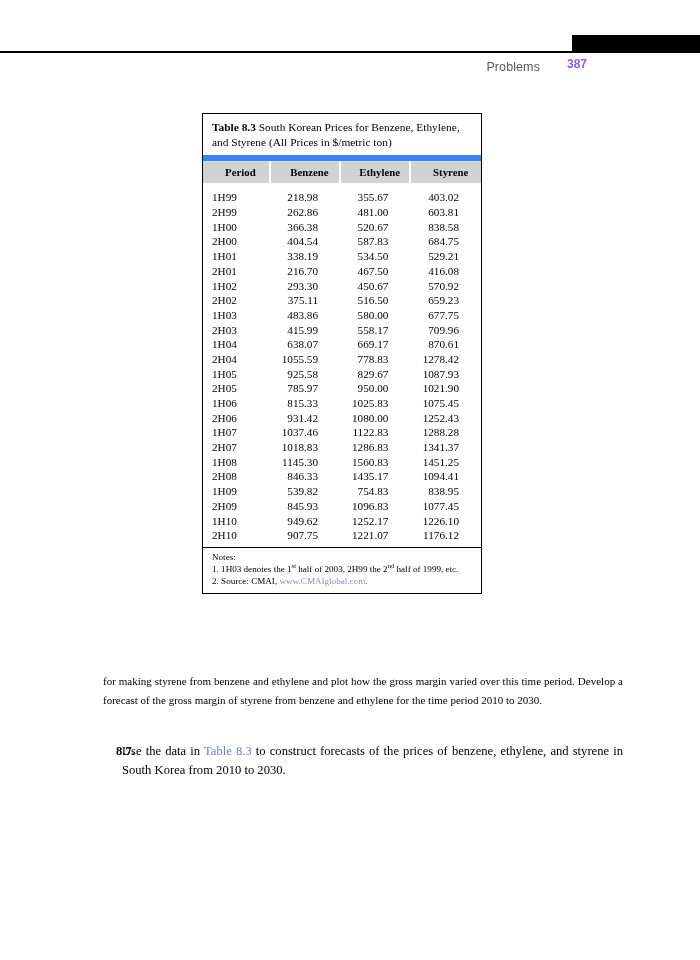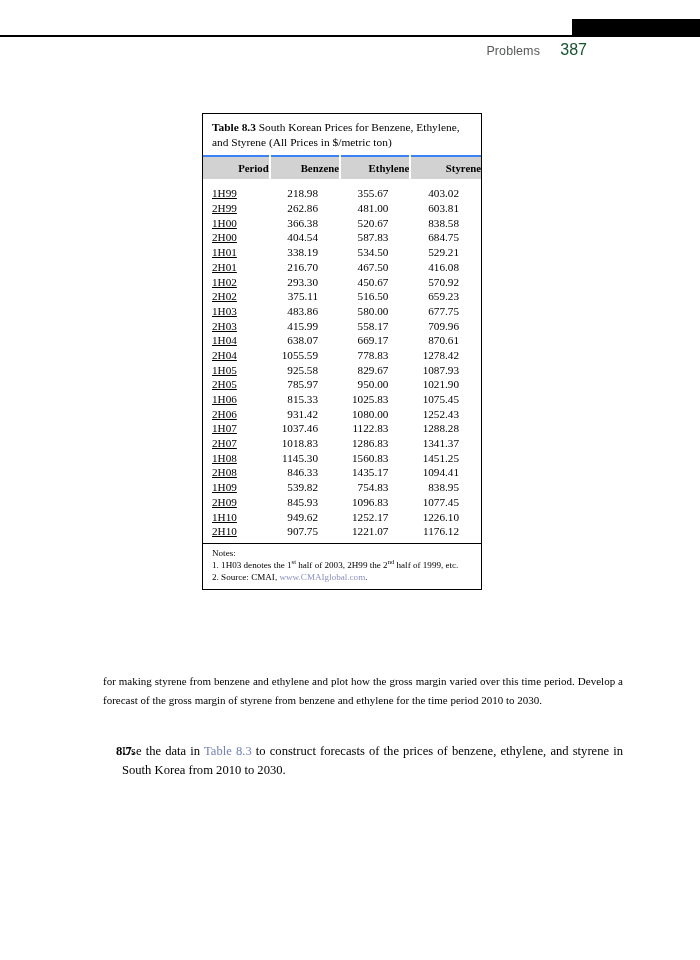--- a/index.html
+++ b/index.html
@@ -12,21 +12,21 @@
     background: #ffffff;
     font-family: "Liberation Serif", serif;
     color: #000000;
     position: relative;
     overflow: hidden;
   }
 
   
   .page-header {
     position: absolute;
-    top: 0;
+    top: 16px;
     left: 0;
     width: 612px;
     height: 70px;
   }
   .header-tab {
     position: absolute;
     left: 572px;
     top: 19px;
     width: 128px;
     height: 16px;
@@ -48,23 +48,23 @@
     font-size: 12.5px;
     color: #58595b;
     letter-spacing: 0.1px;
     white-space: nowrap;
   }
   .header-folio {
     position: absolute;
     right: 25px;
     top: 41px;
     font-family: "Liberation Sans", sans-serif;
-    font-size: 16px;
-    font-weight: normal;
-    color: #14532d;
+    font-size: 12px;
+    font-weight: bold;
+    color: #8b5cf6;
   }
 
   
   .table-block {
     position: absolute;
     left: 202px;
     top: 113px;
     width: 280px;
     border: 1.3px solid #000000;
     box-sizing: border-box;
@@ -82,38 +82,37 @@
 
   table.data-table {
     border-collapse: collapse;
     width: 100%;
     table-layout: fixed;
   }
   table.data-table thead th {
     background: #d2d2d2;
     font-size: 10.8px;
     font-weight: bold;
-    text-align: right;
+    text-align: center;
     padding: 5px 0 5px 9px;
     border-right: 2px solid #ffffff;
-    border-top: 2px solid #3b82f6;
+    border-top: 6px solid #3b82f6;
     border-bottom: 1px solid #ffffff;
   }
   table.data-table thead th:last-child {
     border-right: none;
   }
   table.data-table tbody td {
     font-size: 11.2px;
     padding: 1.35px 0;
     vertical-align: baseline;
   }
   td.col-period {
     text-align: left;
     padding-left: 9px !important;
-    text-decoration: underline;
   }
   td.col-num {
     text-align: right;
     padding-right: 22px !important;
   }
   tbody tr:first-child td {
     padding-top: 7px !important;
   }
   tbody tr:last-child td {
     padding-bottom: 6px !important;

